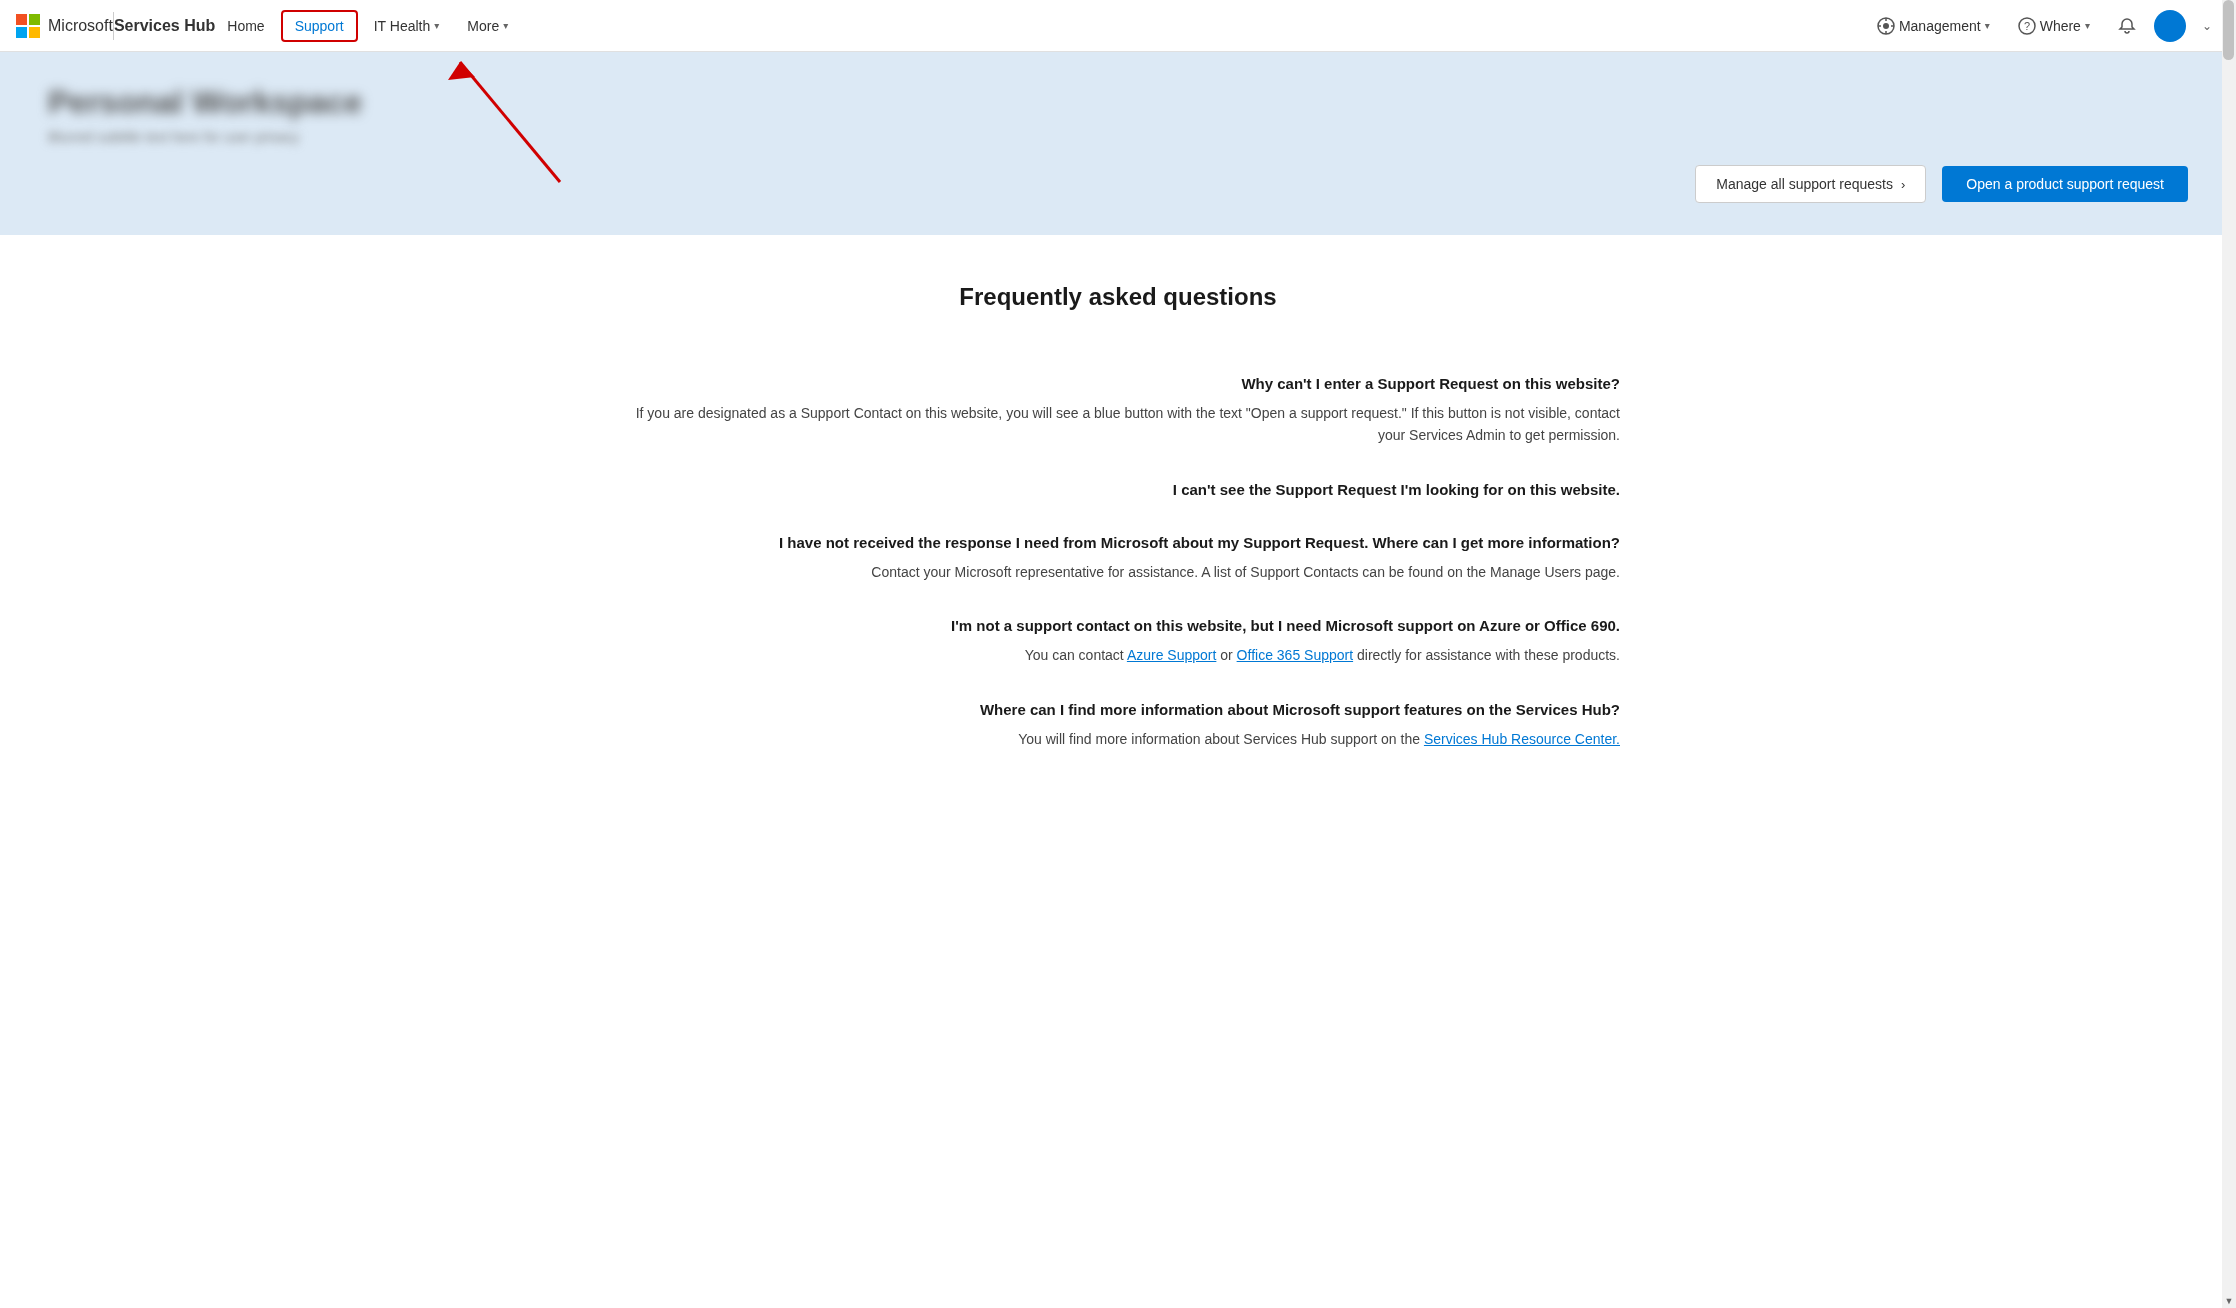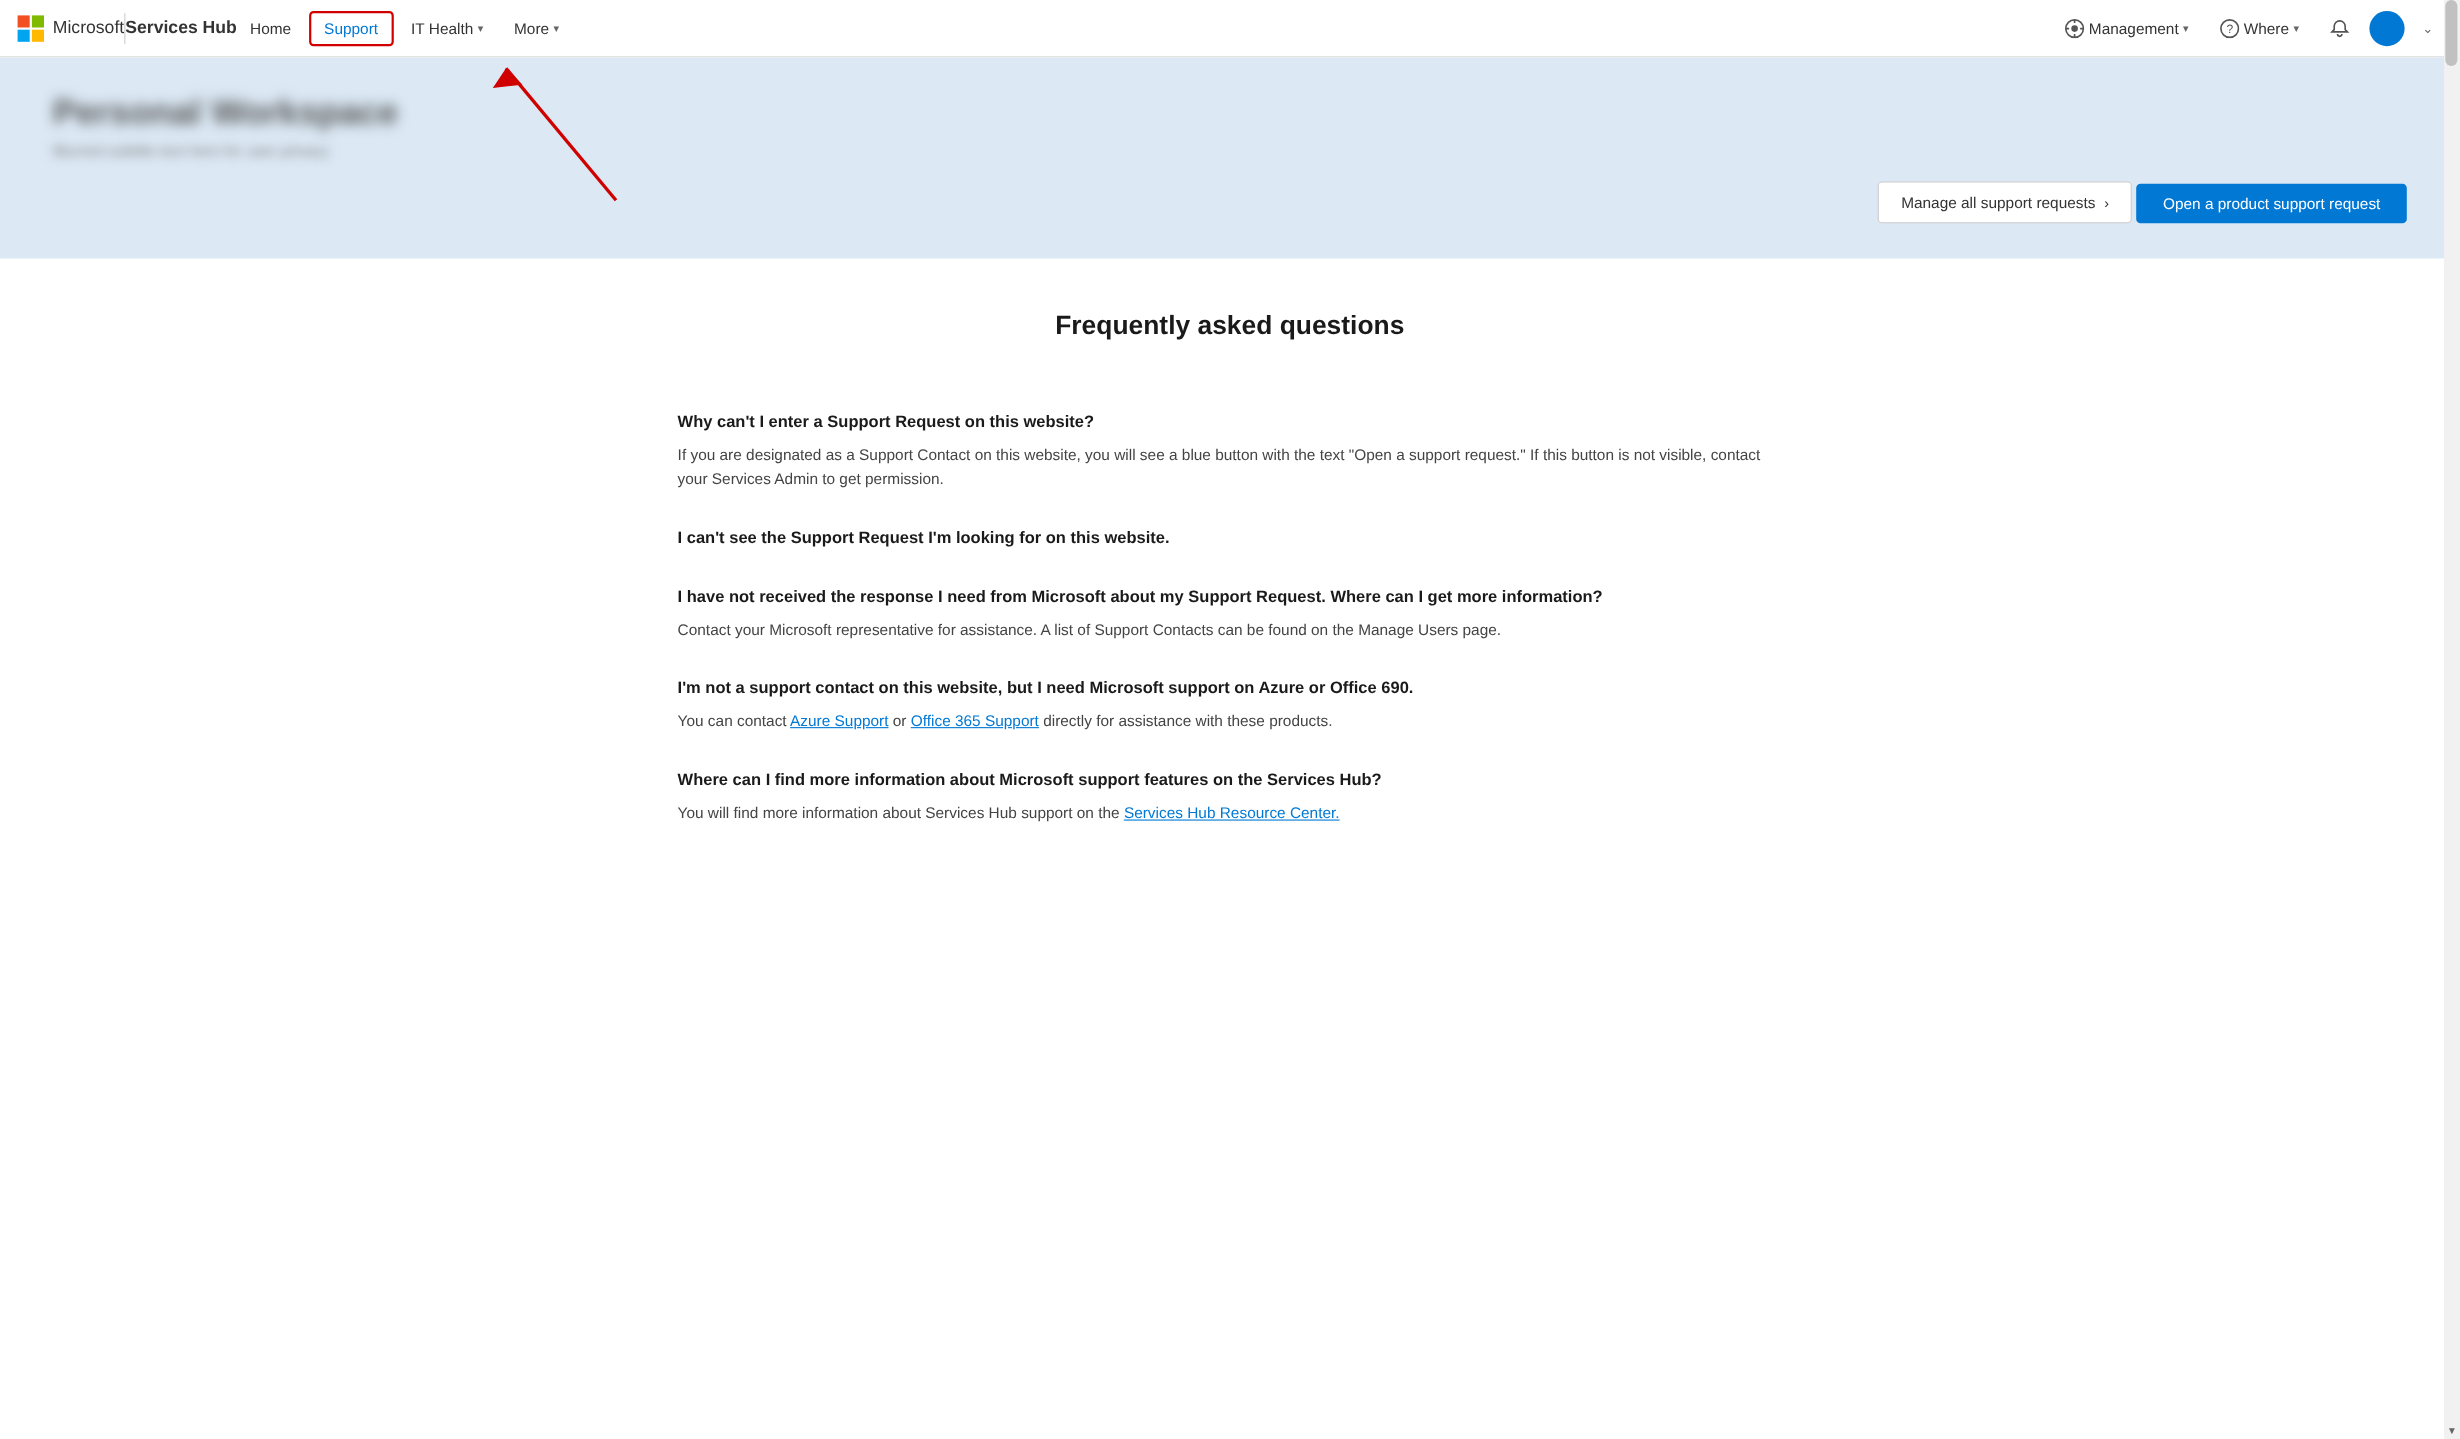--- a/index.html
+++ b/index.html
@@ -134,24 +134,24 @@
       margin-bottom: 8px;
     }
     .hero-subtitle {
       font-size: 14px;
       color: #777;
       filter: blur(5px);
       user-select: none;
     }
     .hero-buttons {
       display: flex;
-      gap: 4px;
+      gap: 16px;
       margin-top: 24px;
       justify-content: center;
-      align-items: flex-end;
+      align-items: center;
     }
     .btn-outline {
       display: flex;
       align-items: center;
       gap: 8px;
       padding: 10px 20px;
       background: #fff;
       border: 1px solid #ccc;
       border-radius: 4px;
       font-size: 14px;
@@ -179,20 +179,21 @@
     }
     .faq-title {
       font-size: 24px;
       font-weight: 600;
       text-align: center;
       margin-bottom: 62px;
       color: #1a1a1a;
     }
     .faq-item {
       margin-bottom: 32px;
+      text-align: right;
     }
     .faq-question {
       font-size: 15px;
       font-weight: 700;
       color: #1a1a1a;
       margin-bottom: 8px;
       line-height: 1.4;
     }
     .faq-answer {
       font-size: 14px;

